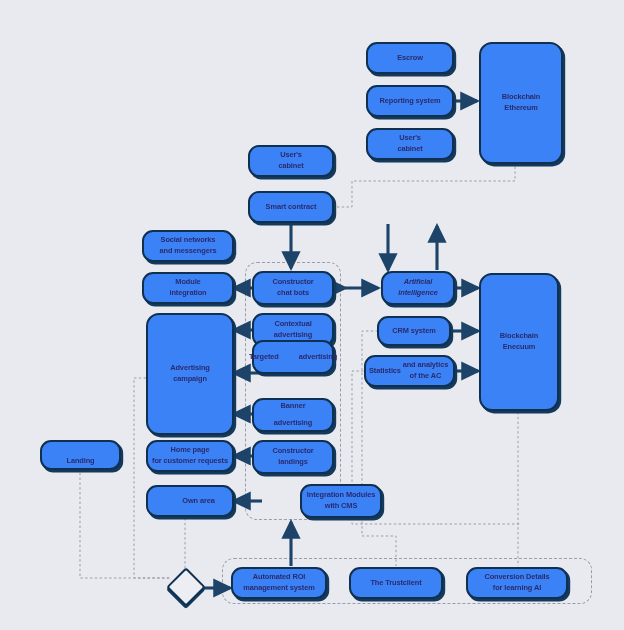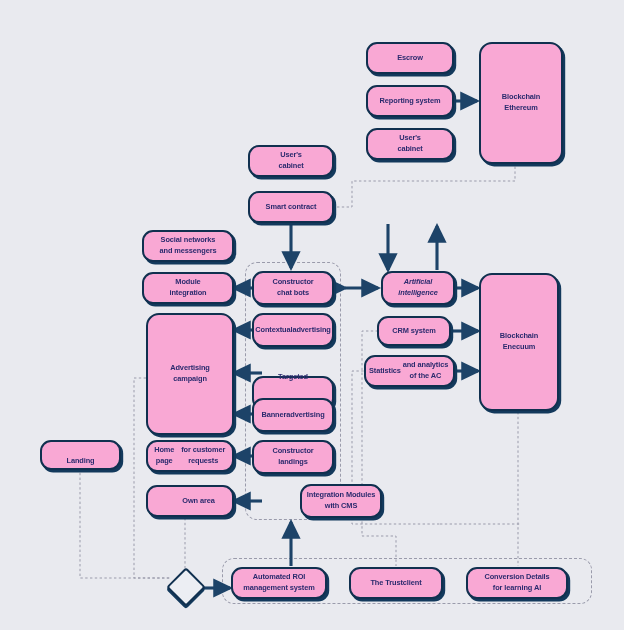--- a/index.html
+++ b/index.html
@@ -9,21 +9,21 @@
     font-family:"Liberation Sans",sans-serif;
     overflow:hidden;
     position:relative;
   }
   #stage{position:absolute;left:0;top:0;width:624px;height:630px;}
   #wires{position:absolute;left:0;top:0;width:624px;height:630px;pointer-events:none;}
 
   .node{
     position:absolute;
     box-sizing:border-box;
-    background:#f9a8d4;
+    background:#3b82f6;
     border:2.4px solid #10304f;
     border-radius:11px;
     box-shadow:2.2px 2.4px 0 0 #13395c;
     display:flex;align-items:center;justify-content:center;
     text-align:center;
     color:#2b2b6e;
     font-weight:bold;
     font-size:7.4px;
     line-height:1.45;
     letter-spacing:-0.1px;
@@ -151,45 +151,45 @@
   <div class="node" style="left:142px;top:272px;width:92px;height:32px;flex-direction:column;">
     <span>Module</span>
     <span>integration</span>
   </div>
 
   <div class="node tall" style="left:146px;top:313px;width:88px;height:122px;flex-direction:column;">
     <span>Advertising</span>
     <span>campaign</span>
   </div>
 
-  <div class="node" style="left:146px;top:440px;width:88px;height:32px;flex-direction:row;">
+  <div class="node" style="left:146px;top:440px;width:88px;height:32px;flex-direction:column;">
     <span>Home page</span>
     <span>for customer requests</span>
   </div>
 
   <div class="node" style="left:146px;top:485px;width:88px;height:32px;padding-left:20px;">
     <span>Own area</span>
   </div>
 
   <div class="node" style="left:252px;top:271px;width:82px;height:34px;flex-direction:column;">
     <span>Constructor</span>
     <span>chat bots</span>
   </div>
 
-  <div class="node" style="left:252px;top:313px;width:82px;height:34px;">
+  <div class="node" style="left:252px;top:313px;width:82px;height:34px;flex-direction:column;">
     <span>Contextual</span>
     <span>advertising</span>
   </div>
 
-  <div class="node" style="left:252px;top:376px;width:82px;height:34px;flex-direction:column;gap:20px;">
+  <div class="node" style="left:252px;top:340px;width:82px;height:34px;flex-direction:row;gap:20px;">
     <span>Targeted</span>
     <span>advertising</span>
   </div>
 
-  <div class="node" style="left:252px;top:398px;width:82px;height:34px;flex-direction:row;">
+  <div class="node" style="left:252px;top:398px;width:82px;height:34px;flex-direction:column;justify-content:space-between;">
     <span>Banner</span>
     <span>advertising</span>
   </div>
 
   <div class="node" style="left:252px;top:440px;width:82px;height:34px;flex-direction:column;">
     <span>Constructor</span>
     <span>landings</span>
   </div>
 
   <div class="node" style="left:252px;top:484px;width:82px;height:34px;flex-direction:column;margin-left:48px;">

